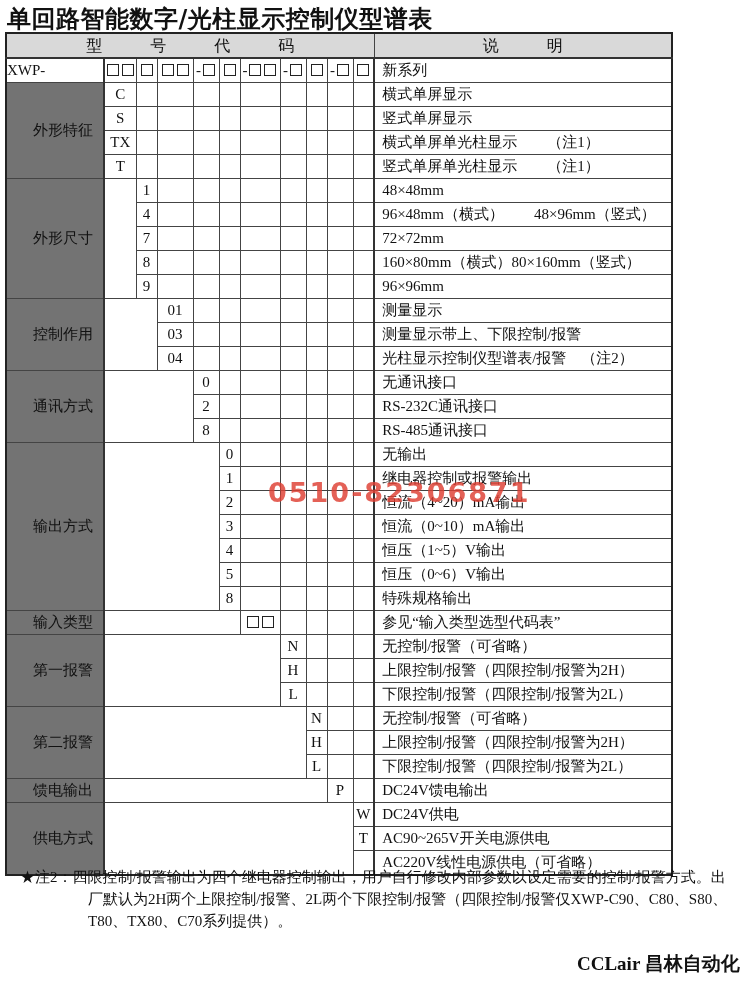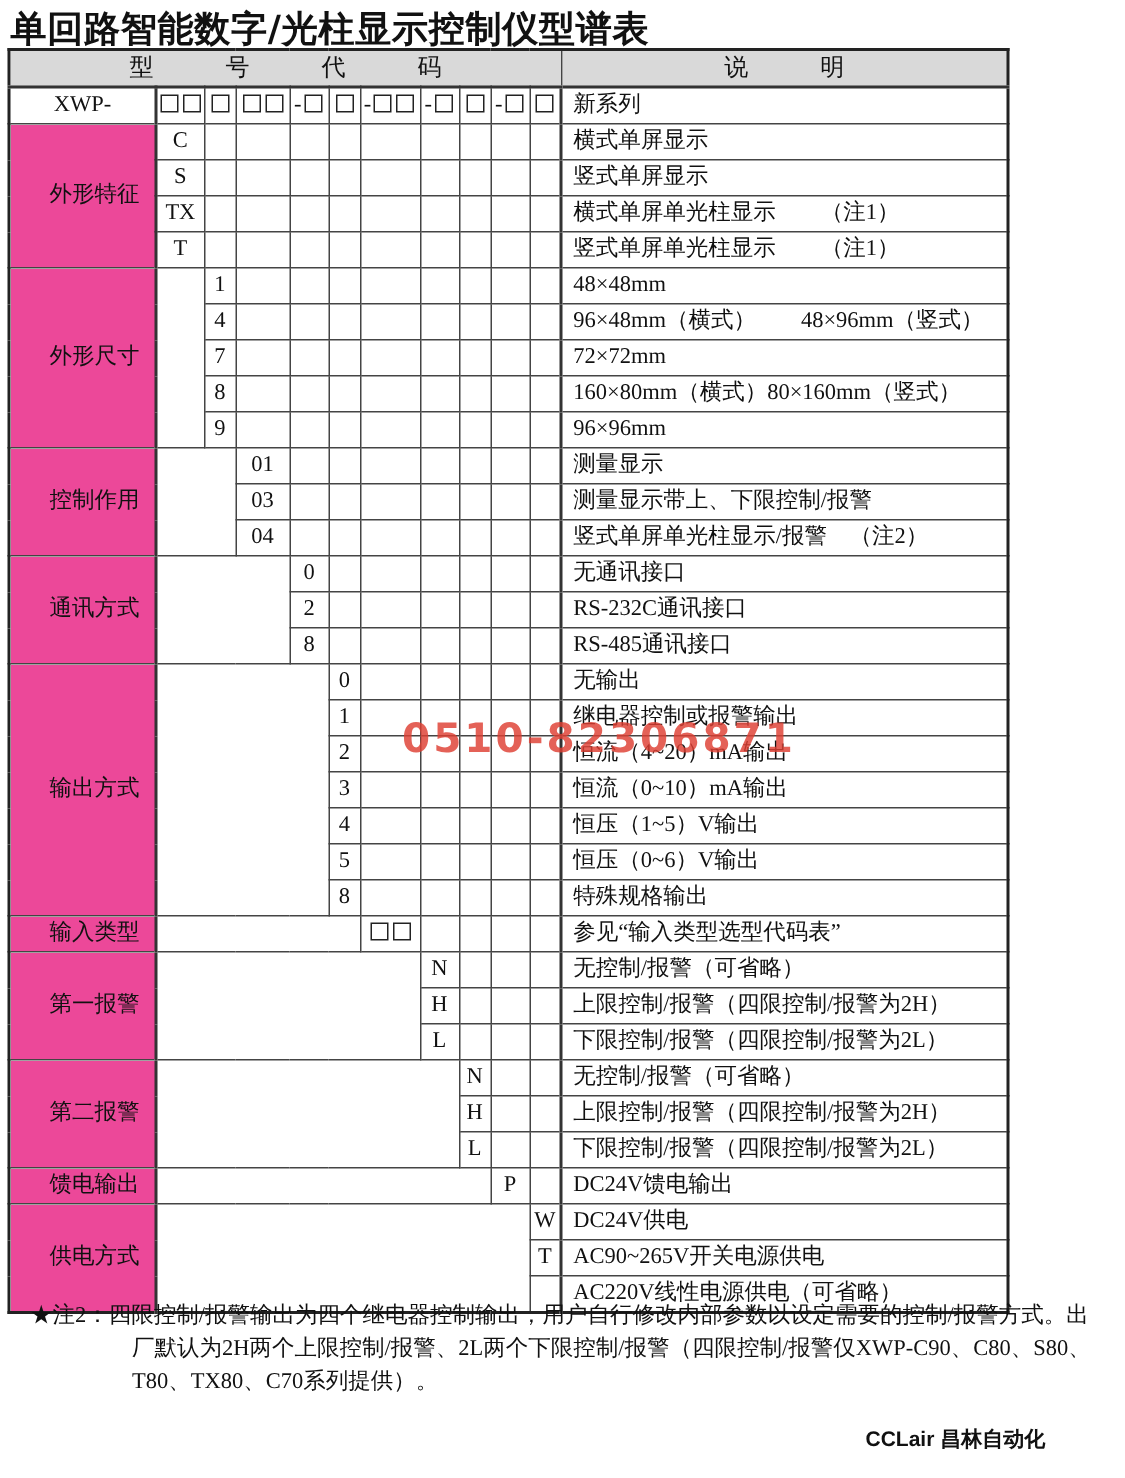--- a/index.html
+++ b/index.html
@@ -20,45 +20,45 @@
   td{
     border:1px solid #444;height:23px;line-height:23px;padding:0;
     font-size:15px;overflow:hidden;white-space:nowrap;vertical-align:middle;
   }
   td.hdr{
     background:#d9d9d9;text-align:center;border-bottom:2px solid #333;
     font-size:16px;
   }
   .spread{letter-spacing:22px;padding-left:22px;}
   td.label{
-    background:#ec4899;text-align:center;border-right:2px solid #333;padding-left:16px;
-  }
-  td.xwp{text-align:center;border-right:2px solid #333;font-size:15px;}
+    background:#737373;text-align:center;border-right:2px solid #333;padding-left:16px;
+  }
+  td.xwp{border-right:2px solid #333;font-size:15px;}
   td.code{text-align:center;}
   td.merged{background:#fff;}
   td.desc{border-left:2px solid #333;padding-left:7px;text-align:left;}
   .sq{
     display:inline-block;width:10px;height:10px;border:1px solid #222;
     margin:0 1.5px;vertical-align:-1px;background:#fff;
   }
   .watermark{
     position:absolute;left:268px;top:477px;
     font-family:"DejaVu Sans","Liberation Sans",sans-serif;
     font-weight:bold;font-size:27px;letter-spacing:2px;
     color:rgba(222,62,50,0.82);white-space:nowrap;z-index:5;
   }
   .notes{
     position:absolute;left:20px;top:866px;width:718px;
     font-size:15px;line-height:22px;
   }
   .note{padding-left:68px;text-indent:-68px;margin:0 0 1px 0;}
   .logo{
     position:absolute;left:577px;top:951px;
-    font-family:Liberation Sans, sans-serif;
-    font-weight:bold;font-size:14px;white-space:nowrap;text-align:right;
+    font-family:Liberation Serif, serif;
+    font-weight:bold;font-size:19px;white-space:nowrap;text-align:right;
   }
 </style>
 </head>
 <body>
 
 <div class="title">单回路智能数字/光柱显示控制仪型谱表</div>
 
 <table class="spec">
   <colgroup>
     <col style="width:98px">
@@ -236,21 +236,21 @@
       </tr>
       <tr>
         <td class="code">04</td>
         <td></td>
         <td></td>
         <td></td>
         <td></td>
         <td></td>
         <td></td>
         <td></td>
-        <td class="desc">竖式单屏单光柱显示/报警　（注2）</td>
+        <td class="desc">光柱显示控制仪型谱表/报警　（注2）</td>
       </tr>
       <tr>
         <td class="label" rowspan="3">通讯方式</td>
         <td class="merged" rowspan="3" colspan="3"></td>
         <td class="code">0</td>
         <td></td>
         <td></td>
         <td></td>
         <td></td>
         <td></td>

